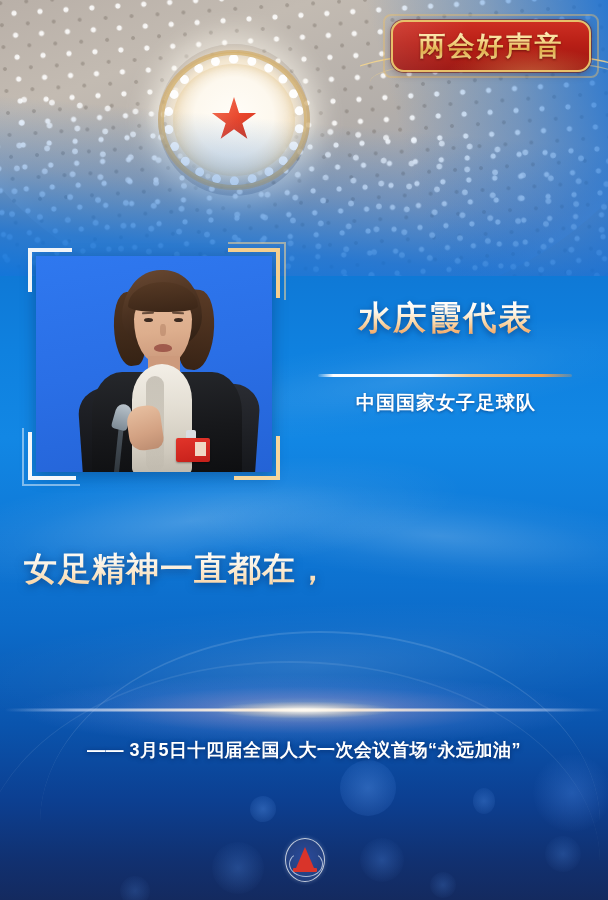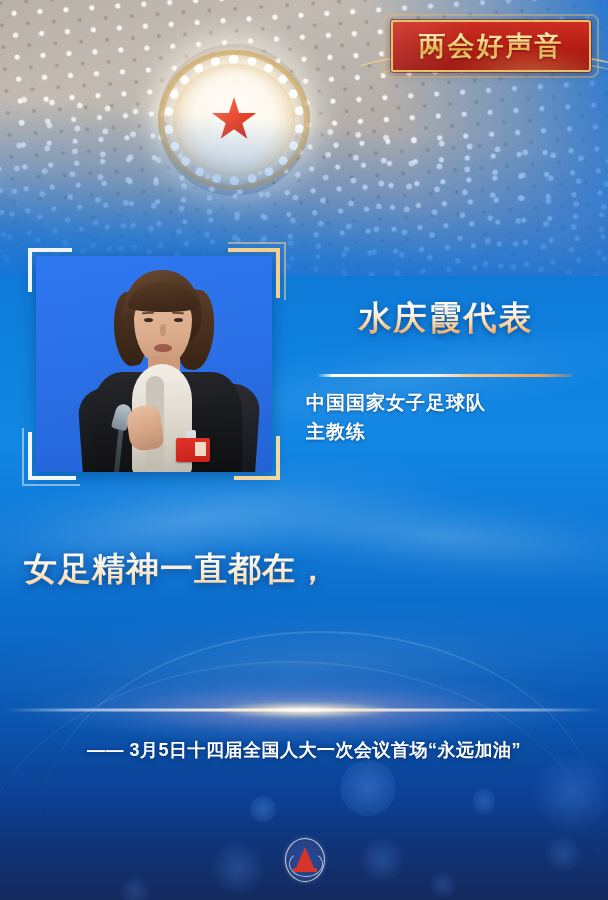--- a/index.html
+++ b/index.html
@@ -205,21 +205,21 @@
   .bokeh { position: absolute; border-radius: 50%; pointer-events: none; }
 
   
   .banner {
     position: absolute;
     left: 391px; top: 20px;
     width: 200px; height: 52px;
     box-sizing: border-box;
     background: linear-gradient(180deg, #cd2e22 0%, #b81f16 45%, #9c1410 100%);
     border: 2px solid #e7c06a;
-    border-radius: 3px;
+    border-radius: 13px;
     box-shadow: 0 0 0 1px rgba(120,20,12,0.55), 0 2px 8px rgba(60,10,6,0.35);
     display: flex; align-items: center; justify-content: center;
     overflow: hidden;
   }
   .banner::before {
     content: "";
     position: absolute; left: 0; top: 0;
     width: 100%; height: 100%;
     background:
       radial-gradient(ellipse 120px 40px at 70% 110%, rgba(255,210,120,0.35) 0%, rgba(255,210,120,0) 70%),
@@ -470,21 +470,21 @@
       #f3f7fb 44%,
       #f7c98e 60%,
       #ef9f52 88%,
       rgba(239,159,82,0.25) 100%);
     border-radius: 2px;
   }
   .role {
     position: absolute;
     left: 306px; top: 388px;
     width: 280px;
-    text-align: left;
+    text-align: center;
     font-size: 19px;
     font-weight: bold;
     line-height: 1.55;
     color: #ffffff;
     letter-spacing: 1px;
     text-shadow: 0 1px 3px rgba(5,38,95,0.55);
   }
 
   .quote {
     position: absolute;
@@ -639,21 +639,20 @@
     <div class="br br-tl"></div>
     <div class="br br-tr"></div>
     <div class="br br-bl"></div>
     <div class="br br-br"></div>
   </div>
 
   <div class="name">水庆霞代表</div>
   <div class="name-rule"></div>
   <div class="role">
     <div>中国国家女子足球队</div>
-    <div>主教练</div>
   </div>
 
   <div class="quote">
     <div class="quote-line">女足精神一直都在，</div>
   </div>
 
   <div class="caption">—— 3月5日十四届全国人大一次会议首场“永远加油”</div>
 
   <div class="emblem">
     <div class="emblem-ring">

